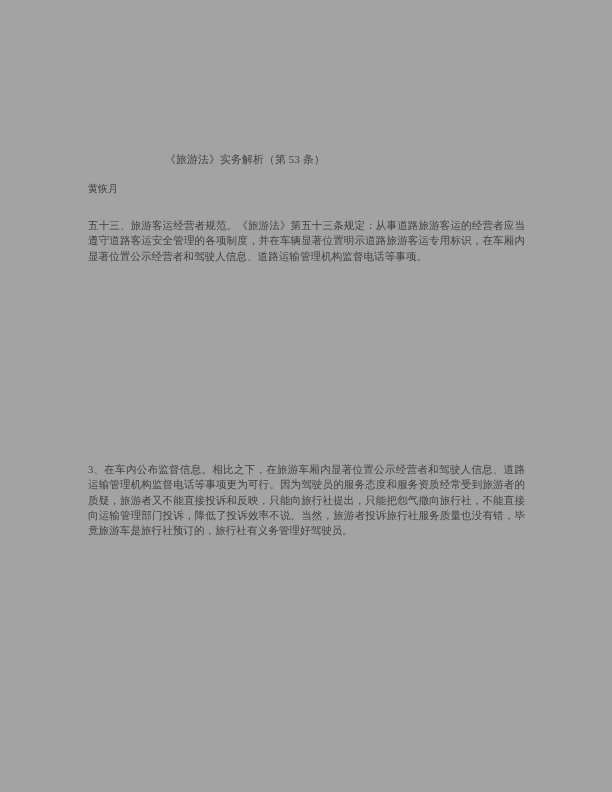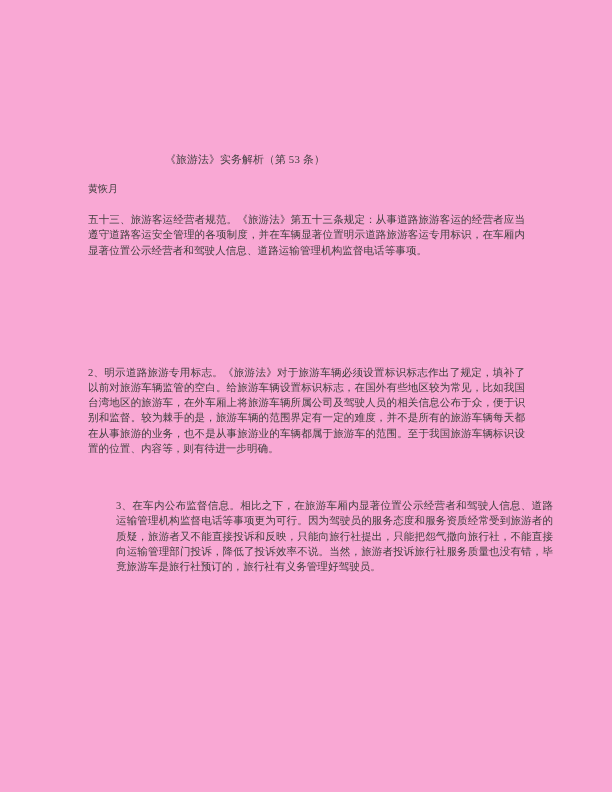--- a/index.html
+++ b/index.html
@@ -4,21 +4,21 @@
 <style>
   html, body {
     margin: 0;
     padding: 0;
     background: #ffffff;
   }
   .page {
     position: relative;
     width: 612px;
     height: 792px;
-    background: #f9a8d4;
+    background: #a3a3a3;
     overflow: hidden;
     font-family: "Liberation Serif", "DejaVu Serif", serif;
     color: #3f3f3f;
   }
   .doc-title {
     position: absolute;
     left: 165px;
     top: 152px;
     font-size: 10.8px;
     line-height: 15.3px;
@@ -36,32 +36,31 @@
   .doc-paragraph {
     position: absolute;
     left: 88px;
     width: 437px;
     font-size: 10.55px;
     line-height: 15.3px;
     text-align: justify;
     text-align-last: left;
     letter-spacing: 0.05px;
   }
-  .para-1 { top: 212px; }
+  .para-1 { top: 218px; }
   .para-2 { top: 281.5px; }
   .para-3 { top: 364.5px; }
-  .para-4 { top: 498px; margin-left: 28px; }
+  .para-4 { top: 462px; }
 </style>
 </head>
 <body>
 
 <div class="page">
   <div class="doc-title">《旅游法》实务解析（第 53 条）</div>
 
   <div class="doc-author">黄恢月</div>
 
   <div class="doc-paragraph para-1">五十三、旅游客运经营者规范。《旅游法》第五十三条规定：从事道路旅游客运的经营者应当遵守道路客运安全管理的各项制度，并在车辆显著位置明示道路旅游客运专用标识，在车厢内显著位置公示经营者和驾驶人信息、道路运输管理机构监督电话等事项。</div>
 
 
-  <div class="doc-paragraph para-3">2、明示道路旅游专用标志。《旅游法》对于旅游车辆必须设置标识标志作出了规定，填补了以前对旅游车辆监管的空白。给旅游车辆设置标识标志，在国外有些地区较为常见，比如我国台湾地区的旅游车，在外车厢上将旅游车辆所属公司及驾驶人员的相关信息公布于众，便于识别和监督。较为棘手的是，旅游车辆的范围界定有一定的难度，并不是所有的旅游车辆每天都在从事旅游的业务，也不是从事旅游业的车辆都属于旅游车的范围。至于我国旅游车辆标识设置的位置、内容等，则有待进一步明确。</div>
 
   <div class="doc-paragraph para-4">3、在车内公布监督信息。相比之下，在旅游车厢内显著位置公示经营者和驾驶人信息、道路运输管理机构监督电话等事项更为可行。因为驾驶员的服务态度和服务资质经常受到旅游者的质疑，旅游者又不能直接投诉和反映，只能向旅行社提出，只能把怨气撒向旅行社，不能直接向运输管理部门投诉，降低了投诉效率不说。当然，旅游者投诉旅行社服务质量也没有错，毕竟旅游车是旅行社预订的，旅行社有义务管理好驾驶员。</div>
 </div>
 
 </body></html>

